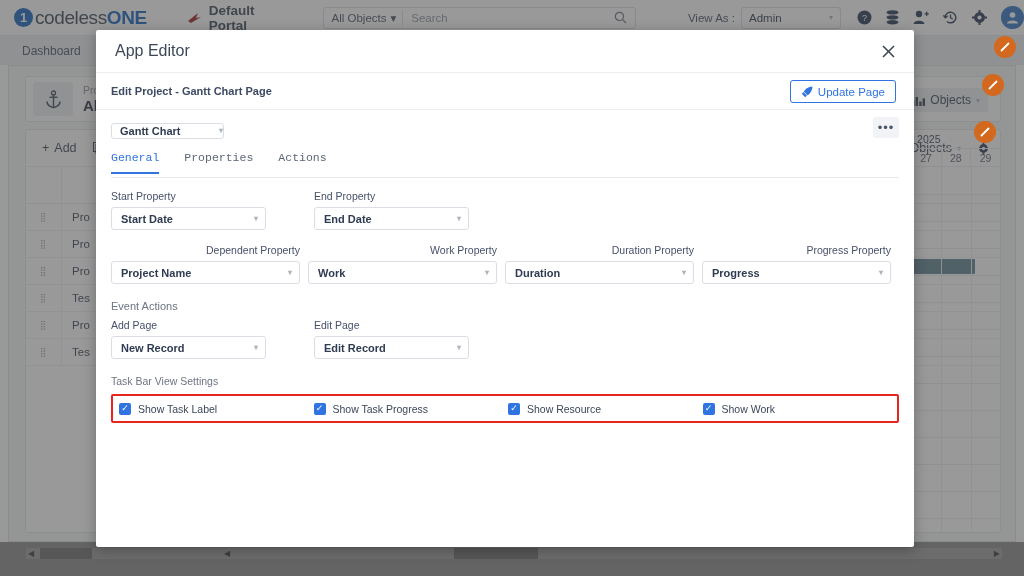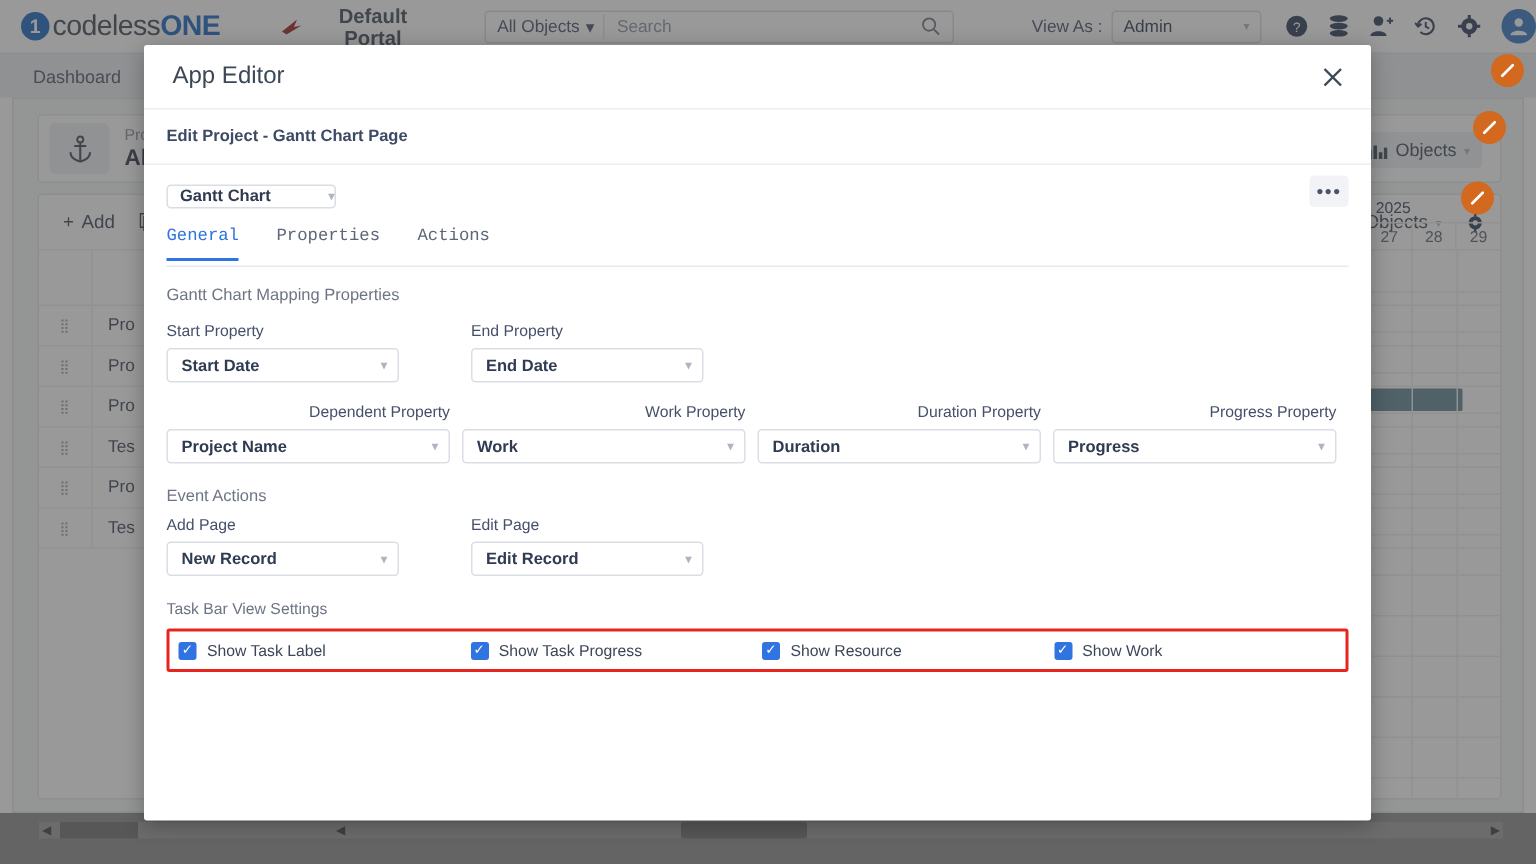--- a/index.html
+++ b/index.html
@@ -34,21 +34,21 @@
     font-size: 13px; font-weight: bold;
     display: flex; align-items: center; justify-content: center;
     margin-right: 2px;
   }
   .brand-text { font-size: 19px; letter-spacing: -0.4px; }
   .brand-text .a { color: #3c4858; }
   .brand-text .b { color: #1565c0; font-weight: bold; }
 
   .portal { display: flex; align-items: center; margin-left: 40px; gap: 7px; }
   .portal-icon { color: #a02020; font-size: 14px; line-height: 1; }
-  .portal-label { font-size: 13.5px; color: #3c4858; font-weight: 600; text-align: center; }
+  .portal-label { font-size: 13.5px; color: #3c4858; font-weight: 600; }
 
   .searchbox {
     margin-left: 34px; display: flex; align-items: center;
     height: 22px; width: 338px;
     border: 1px solid #d8dce2; border-radius: 3px;
     background: #fff;
   }
   .all-objects {
     font-size: 11.5px; color: #46506a; padding: 0 6px 0 8px;
     display: flex; align-items: center; gap: 4px; white-space: nowrap;
@@ -549,37 +549,45 @@
       <div class="modal-close">
         <svg width="13" height="13" viewBox="0 0 13 13">
             <line x1="1" y1="1" x2="12" y2="12" stroke="#3c4858" stroke-width="1.6"></line>
             <line x1="12" y1="1" x2="1" y2="12" stroke="#3c4858" stroke-width="1.6"></line>
           </svg>
       </div>
     </div>
 
     <div class="breadcrumb-row">
       <div class="breadcrumb">Edit  Project  -  Gantt Chart  Page</div>
+      <div class="update-btn">
+        <span>
+          <svg width="12" height="12" viewBox="0 0 12 12">
+              <path d="M11.5 0.5 C7 0.8 4.2 3 2.8 5.4 L6.6 9.2 C9 7.8 11.2 5 11.5 0.5 Z" fill="#2f74e0"></path>
+              <path d="M2.4 6 L0.8 7.8 L4.2 11.2 L6 9.6 Z" fill="#2f74e0"></path>
+            </svg>
+        </span>
+        <span>Update Page</span>
+      </div>
     </div>
 
     <div class="select-row">
       <div class="obj-select">
         <span>Gantt Chart</span>
         <span class="caret">▾</span>
       </div>
       <div class="dots-btn">•••</div>
     </div>
 
     <div class="tabs" id="modal-tabs">
         <div class="tab active">General</div>
         <div class="tab">Properties</div>
         <div class="tab">Actions</div>
       </div>
 
-    <div class="section-title">Gantt Chart Mapping Properties</div>
 
     <div class="fields">
       <div class="row2" id="mapping-row1">
           <div class="col-w1">
             <div class="field-label">Start Property</div>
             <div class="field-select">
               <span>Start Date</span>
               <span class="caret">▾</span>
             </div>
           </div>

